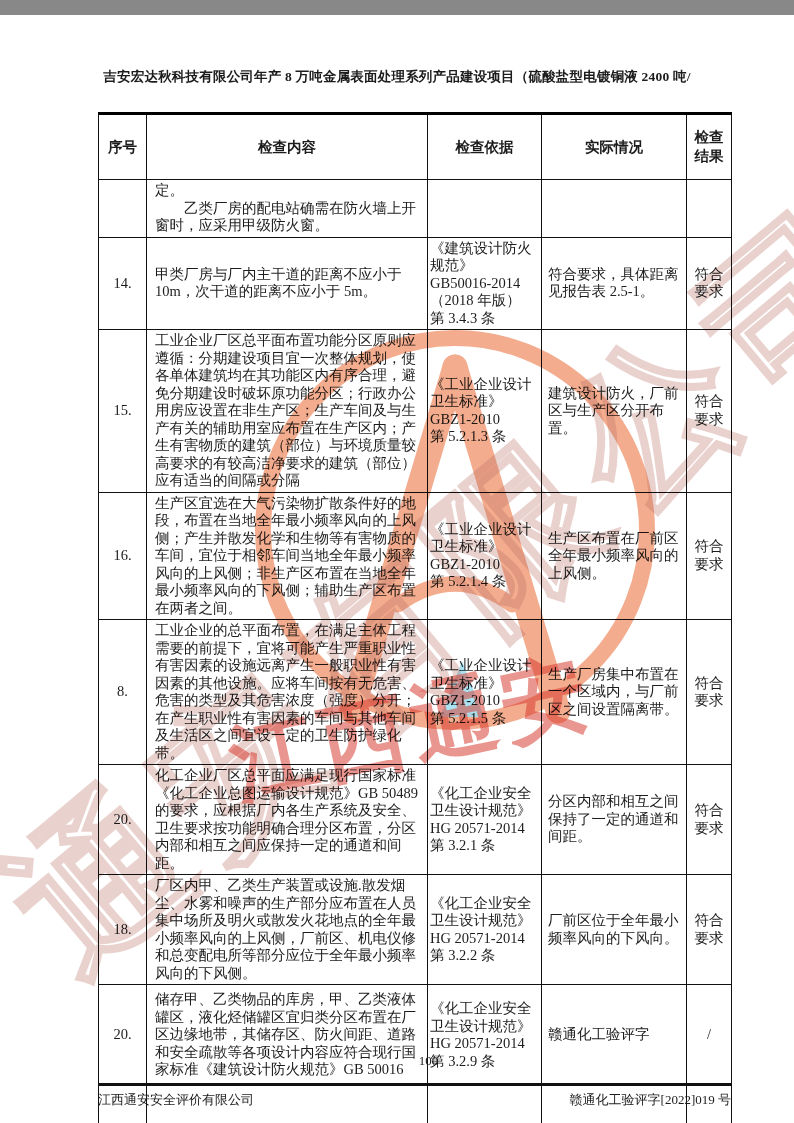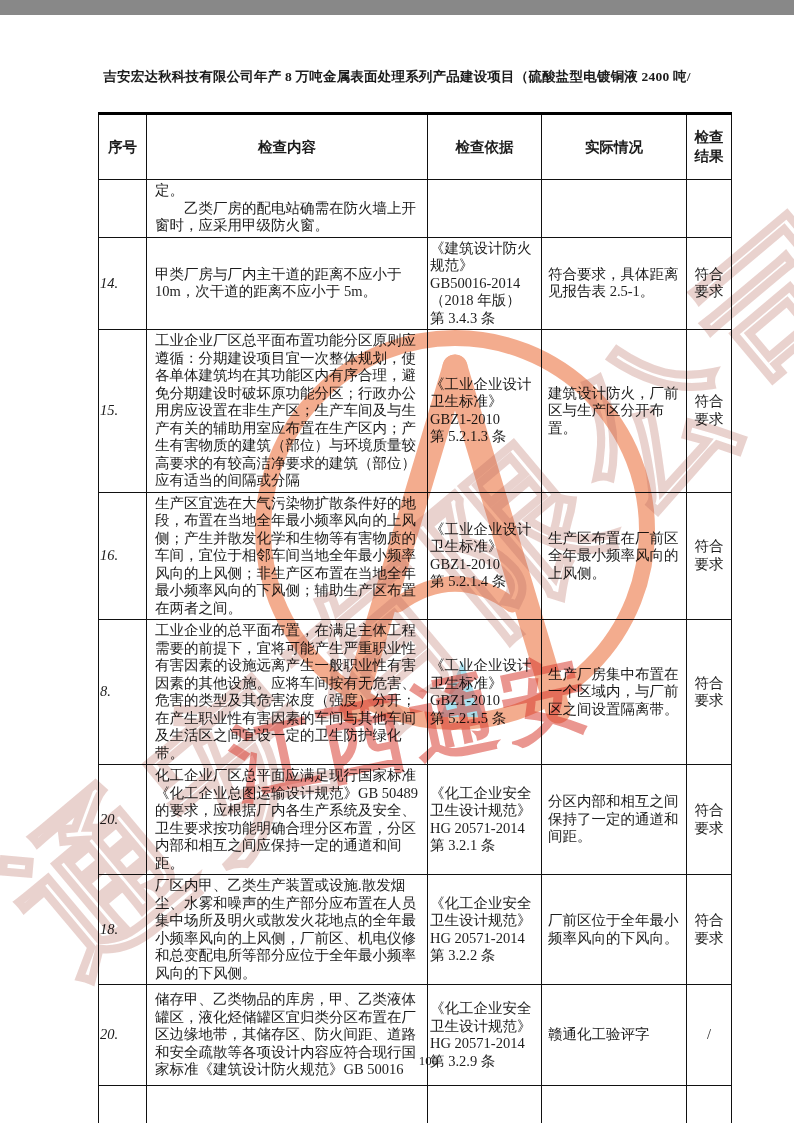--- a/index.html
+++ b/index.html
@@ -21,21 +21,21 @@
     position:absolute; left:98px; top:97px; width:633px;
     border-collapse:collapse; table-layout:fixed;
     font-size:14.5px; line-height:17.5px;
   }
   .check-table { border:1px solid #111; border-top:3px solid #000; }
   .check-table td, .check-table th { border:1px solid #111; overflow:hidden; }
   .check-table th {
     font-size:14.5px; font-weight:bold; text-align:center; vertical-align:middle;
     white-space:pre-line; line-height:19px;
   }
-  td.c-no   { vertical-align:middle; padding:2px 1px;font-style:italic; }
+  td.c-no   { text-align:center; vertical-align:middle; padding:2px 1px; }
   td.c-content { text-align:left; vertical-align:middle; padding:2px 7px 2px 8px; white-space:pre-line; }
   td.c-basis { text-align:left; vertical-align:middle; padding:2px 2px; white-space:pre-line; }
   td.c-actual { text-align:left; vertical-align:middle; padding:2px 6px; }
   td.c-result { text-align:center; vertical-align:middle; padding:2px 1px; }
   tr.h-head { height:66px; }
   tr.h-cont { height:51px; }
   tr.h-cont td.c-content { vertical-align:top; }
   tr.h-14 { height:90px; }
   tr.h-15 { height:153px; }
   tr.h-16 { height:122px; }
@@ -180,20 +180,24 @@
       <td class="c-no"></td>
       <td class="c-content"></td>
       <td class="c-basis"></td>
       <td class="c-actual"></td>
       <td class="c-result"></td>
     </tr>
   </tbody>
     </table>
 
   <div class="page-number">100</div>
+  <div class="footer">
+    <span>江西通安安全评价有限公司</span>
+    <span>赣通化工验评字[2022]019 号</span>
+  </div>
 
   <div class="wm-layer">
     <svg class="wm-seal" width="794" height="1123" viewBox="0 0 794 1123">
       <circle cx="455" cy="515" r="192" fill="none" stroke-width="16" stroke="#f19a76"></circle>
       <path d="M455 352 L352 696" fill="none" stroke-width="25" stroke-linecap="round" stroke="#f19a76"></path>
       <path d="M455 352 L558 696" fill="none" stroke-width="25" stroke-linecap="round" stroke="#f19a76"></path>
       <path d="M398 590 Q455 548 512 590" fill="none" stroke-width="15" stroke-linecap="round" stroke="#f19a76"></path>
       <path d="M440 702 L462 646 L484 702 Z" opacity="0.85" fill="#86d7ec"></path>
     </svg>
     <div class="wm-diagonal">通安有限公司</div>

